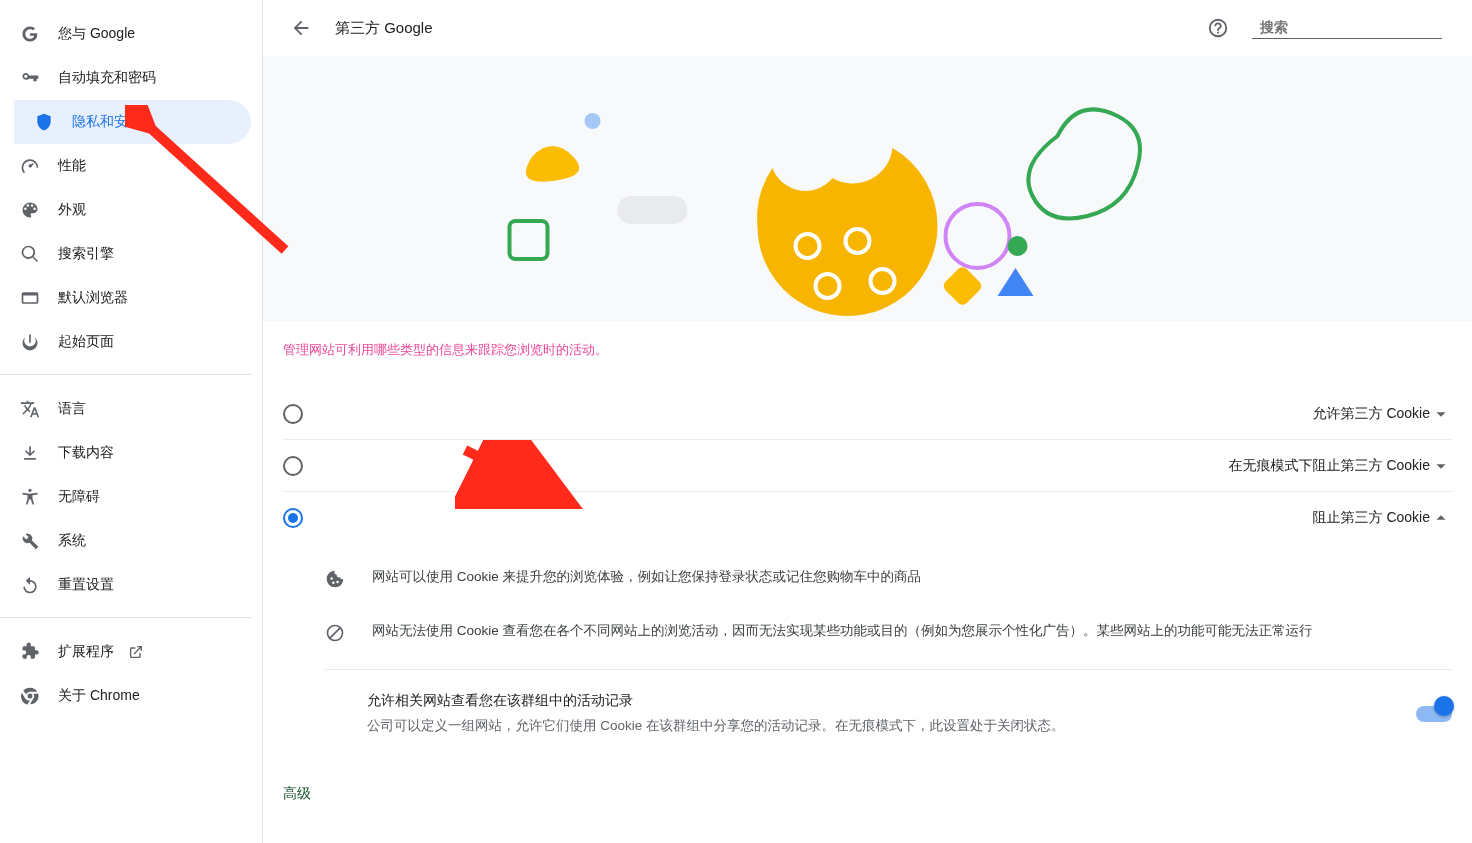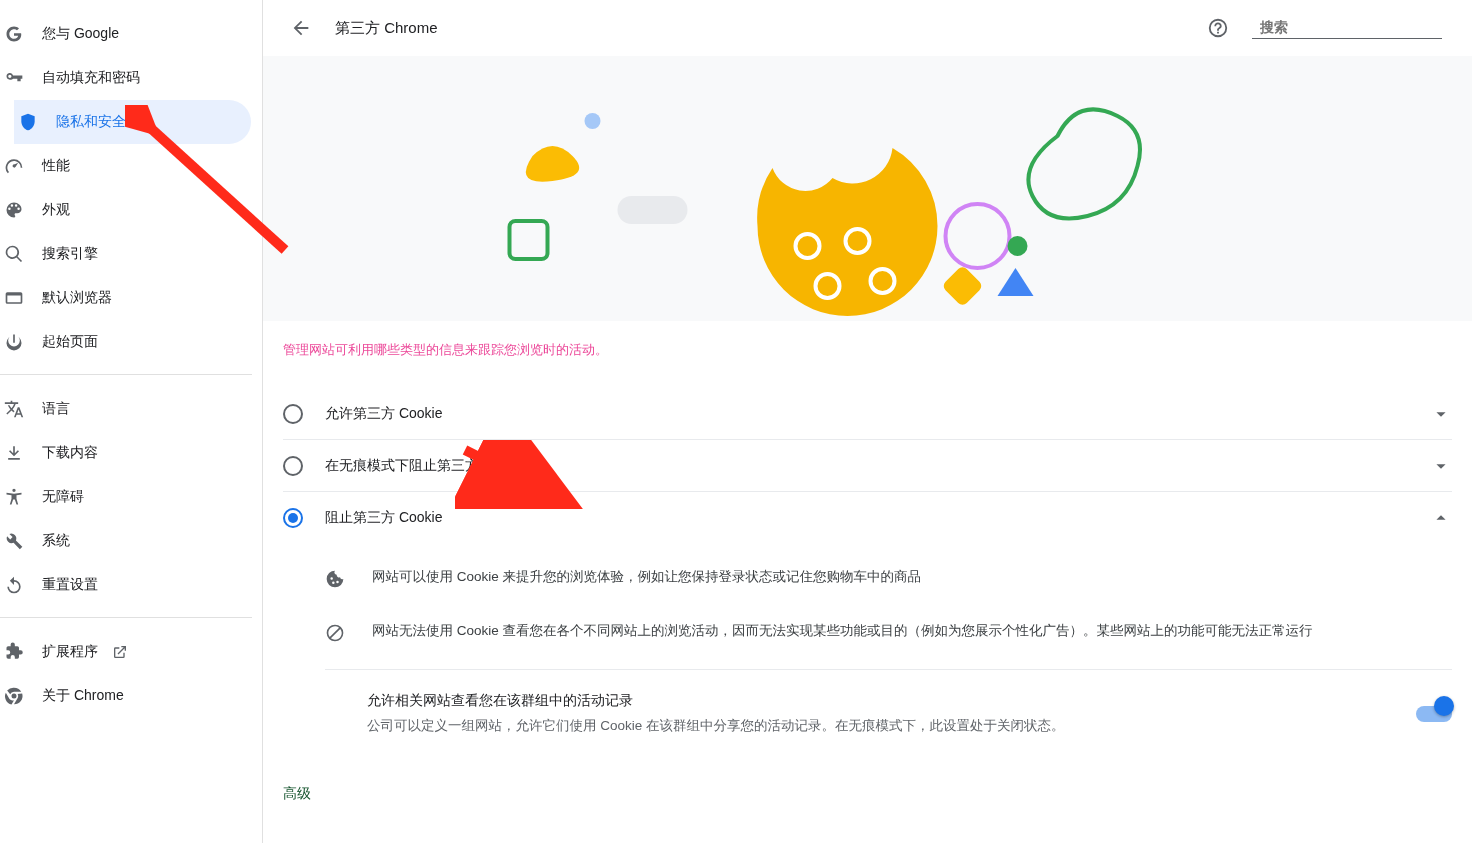--- a/index.html
+++ b/index.html
@@ -15,21 +15,21 @@
   }
   .sidebar {
     width: 262px;
     padding-top: 12px;
     border-right: 1px solid transparent;
   }
   .nav-item {
     display: flex;
     align-items: center;
     height: 44px;
-    padding-left: 4px;
+    padding-left: 20px;
     cursor: pointer;
     border-radius: 0 22px 22px 0;
     margin-right: 10px;
   }
   .nav-item.selected {
     background: #e8f0fe;
     color: #1a73e8;
     margin-left: 14px;
   }
   .nav-icon {
@@ -121,20 +121,21 @@
     font-size: 13px;
     color: #ec4899;
     margin-bottom: 28px;
   }
   .option-row {
     display: flex;
     align-items: center;
     height: 52px;
     border-top: 1px solid transparent;
     cursor: pointer;
+    text-align: right;
   }
   .option-row + .option-row,
   .option-divider { border-top: 1px solid #e8eaed; }
   .radio {
     width: 20px; height: 20px;
     border: 2px solid #5f6368;
     border-radius: 50%;
     display: inline-flex; align-items: center; justify-content: center;
     margin-right: 22px;
   }
@@ -364,21 +365,21 @@
   </div>
 </nav>
 
 <main class="main">
   <div class="header">
     <div class="back-btn">
       <svg width="22" height="22" viewBox="0 0 24 24">
           <path fill="currentColor" d="M20 11H7.8l5.6-5.6L12 4l-8 8 8 8 1.4-1.4L7.8 13H20v-2z"></path>
         </svg>
     </div>
-    <div class="page-title">第三方 Chrome</div>
+    <div class="page-title">第三方 Google</div>
     <div class="help-btn">
       <svg width="22" height="22" viewBox="0 0 24 24">
           <path fill="currentColor" d="M12 2a10 10 0 1 0 0 20 10 10 0 0 0 0-20zm0 18a8 8 0 1 1 0-16 8 8 0 0 1 0 16zm1-5h-2v-1c0-1.3 1-2 1.8-2.6.7-.5 1.2-.9 1.2-1.6C14 9 13.1 8 12 8s-2 .8-2 2H8c0-2.2 1.8-4 4-4s4 1.6 4 3.8c0 1.5-1 2.3-1.9 3-.6.4-1.1.8-1.1 1.2v1zm0 3h-2v-2h2v2z"></path>
         </svg>
     </div>
     <div class="search-box">
       <svg width="18" height="18" viewBox="0 0 24 24">
           <path fill="currentColor" d="M10 2a8 8 0 0 1 6.3 13l5.4 5.3-1.4 1.4-5.3-5.4A8 8 0 1 1 10 2zm0 2a6 6 0 1 0 0 12 6 6 0 0 0 0-12z"></path>
         </svg>
       <input placeholder="搜索" style="">

